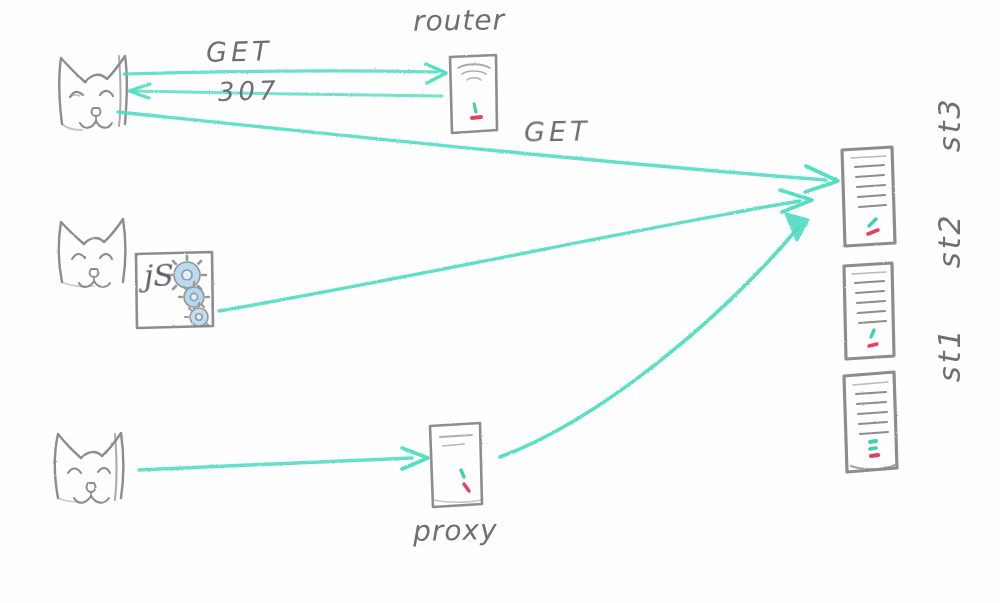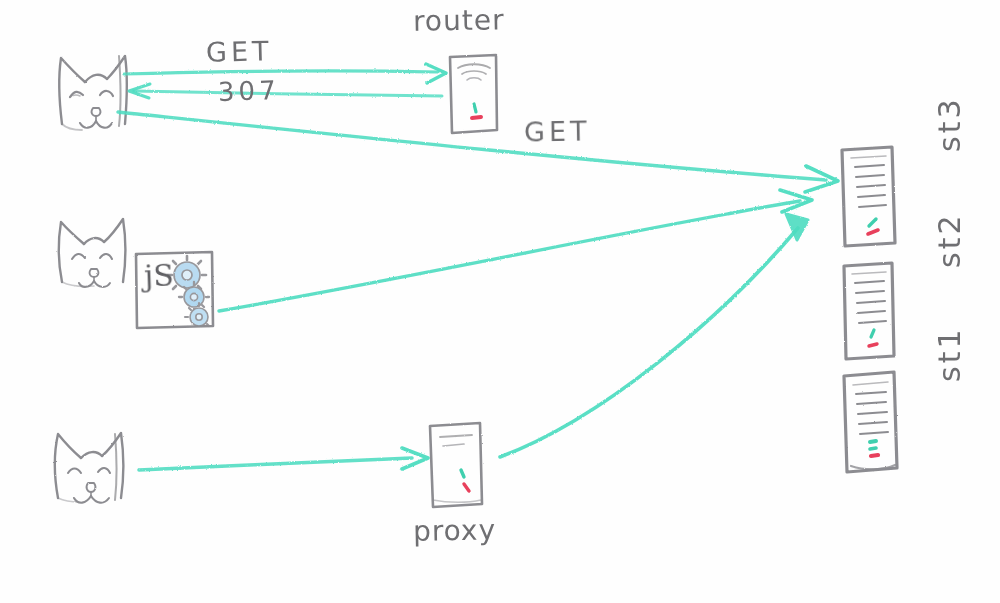--- a/index.html
+++ b/index.html
@@ -8,20 +8,21 @@
     padding: 0;
     background: #ffffff;
   }
   #canvas-wrap {
     position: relative;
     width: 1000px;
     height: 603px;
     background: #fefefe;
     overflow: hidden;
     font-family: "DejaVu Sans", sans-serif;
+    font-style: italic;
   }
   #sketch {
     position: absolute;
     left: 0; top: 0;
     width: 1000px;
     height: 603px;
   }
   .hand-label {
     position: absolute;
     color: #6f6f72;

